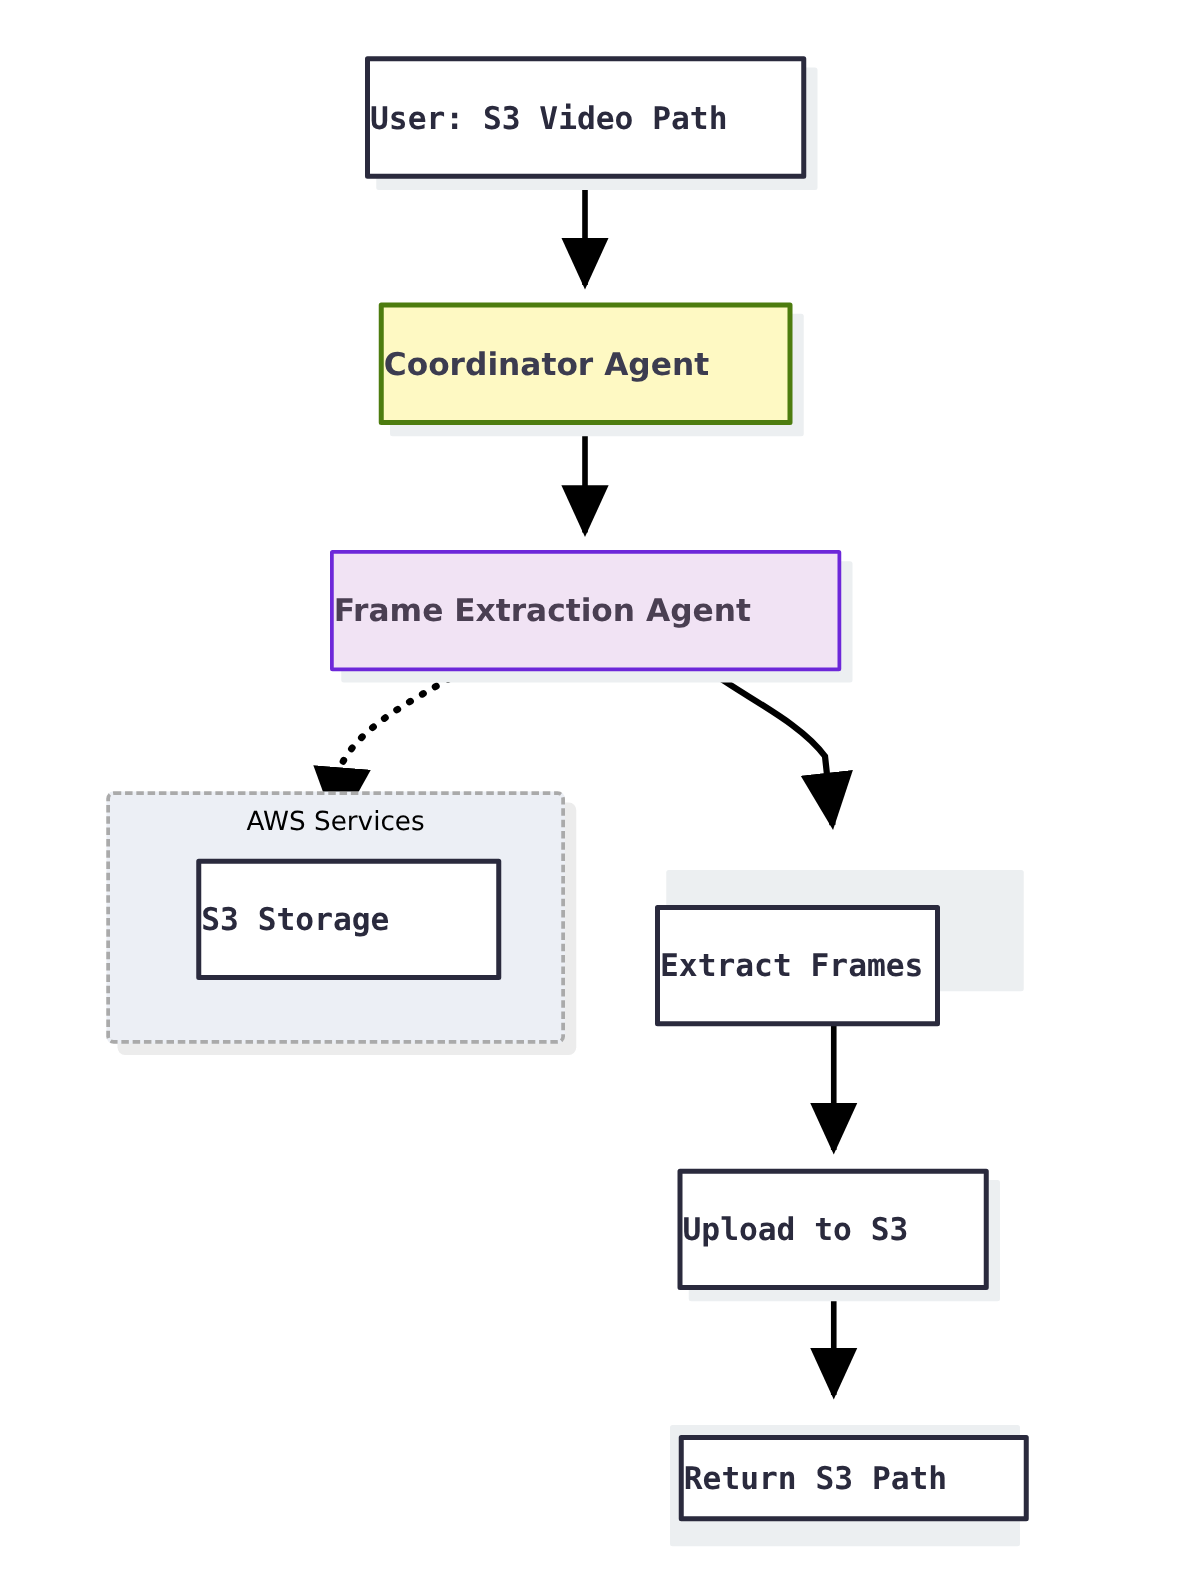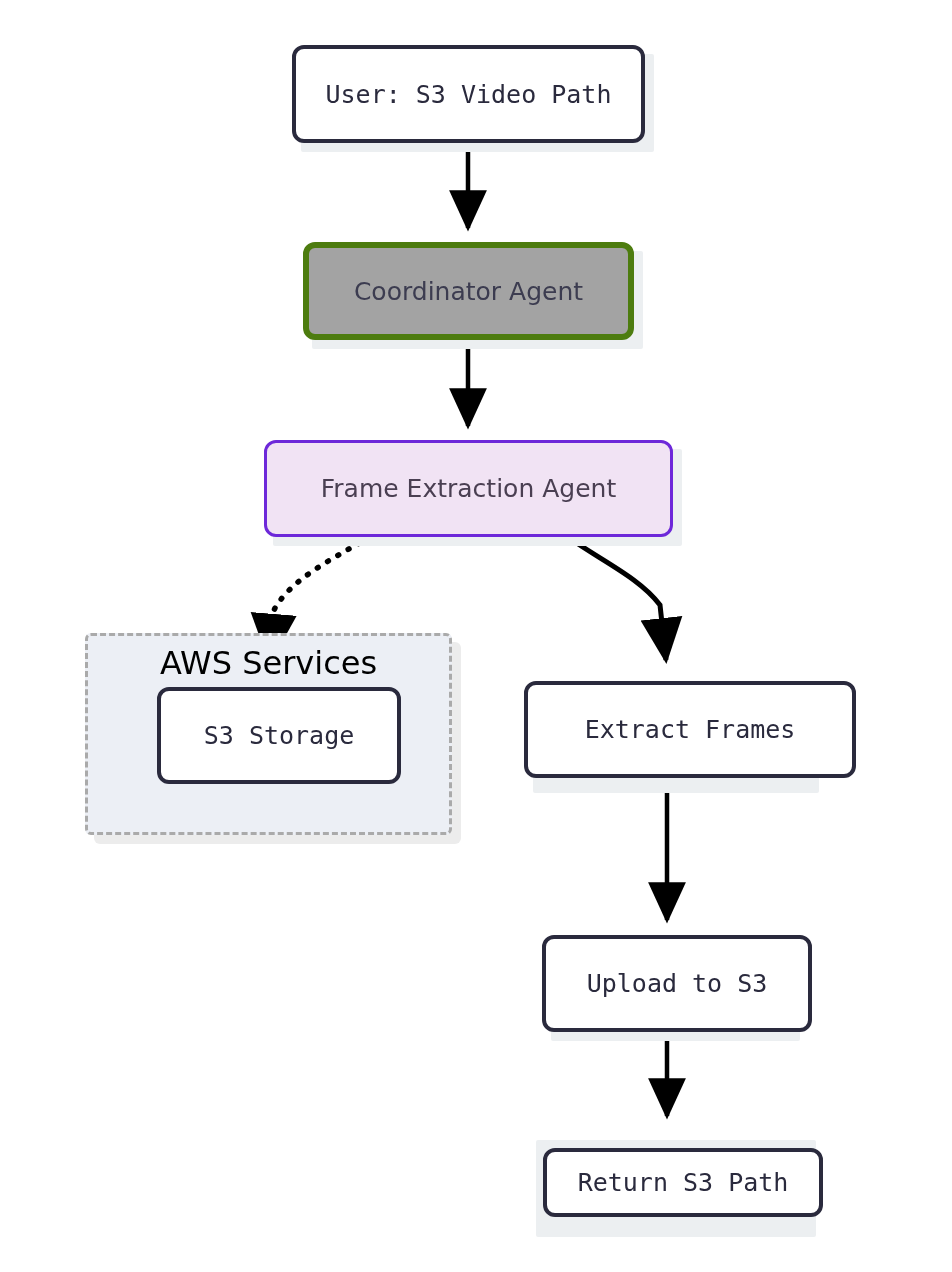--- a/index.html
+++ b/index.html
@@ -33,35 +33,36 @@
   }
   .cluster-shadow {
     position: absolute;
     background: #ececec;
     border-radius: 6px;
     z-index: 0;
   }
   .cluster-label {
     position: absolute;
     font-family: "DejaVu Sans", "Liberation Sans", sans-serif;
-    font-size: 32px;
+    font-size: 21px;
     color: #000000;
     text-align: center;
     white-space: nowrap;
     line-height: 1;
   }
   
   .node {
     position: absolute;
     box-sizing: border-box;
     display: flex;
     align-items: center;
-    justify-content: center;
-    border-radius: 12px;
+    justify-content: flex-start;
+    border-radius: 2px;
     z-index: 3;
+    font-weight: bold;
   }
   .node-shadow {
     position: absolute;
     background: #eceff1;
     border-radius: 2px;
     z-index: 1;
   }
   .node-label {
     font-family: "DejaVu Sans Mono", "Liberation Mono", monospace;
     font-size: 25px;
@@ -69,22 +70,22 @@
     white-space: nowrap;
     line-height: 1;
   }
   .node.default {
     background: #ffffff;
     border: 4px solid #2a2a3d;
   }
   .node.default .node-label { color: #2a2a3d; }
 
   .node.agent-blue {
-    background: #a3a3a3;
-    border: 6px solid #4d7c0f;
+    background: #fef9c3;
+    border: 4px solid #4d7c0f;
   }
   .node.agent-blue .node-label {
     color: #3c3c50;
     font-family: "DejaVu Sans", "Liberation Sans", sans-serif;
   }
 
   .node.agent-purple {
     background: #f1e3f4;
     border: 3px solid #6d28d9;
   }
@@ -152,25 +153,25 @@
   </div>
 
   <div class="node agent-purple" style="left:264px; top:440px; width:409px; height:97px;">
     <span class="node-label">Frame Extraction Agent</span>
   </div>
 
   <div class="node default" style="left:157px; top:687px; width:244px; height:97px;">
     <span class="node-label">S3 Storage</span>
   </div>
 
-  <div class="node default" style="left:524px; top:681px; width:332px; height:97px;">
+  <div class="node default" style="left:524px; top:724px; width:228px; height:97px;">
     <span class="node-label">Extract Frames</span>
   </div>
 
-  <div class="node default" style="left:542px; top:935px; width:270px; height:97px;">
+  <div class="node default" style="left:542px; top:935px; width:249px; height:97px;">
     <span class="node-label">Upload to S3</span>
   </div>
 
   <div class="node default" style="left:543px; top:1131px; width:280px; height:69px;margin-top:17px;">
     <span class="node-label">Return S3 Path</span>
   </div>
 
 </div>
 
 </body></html>

